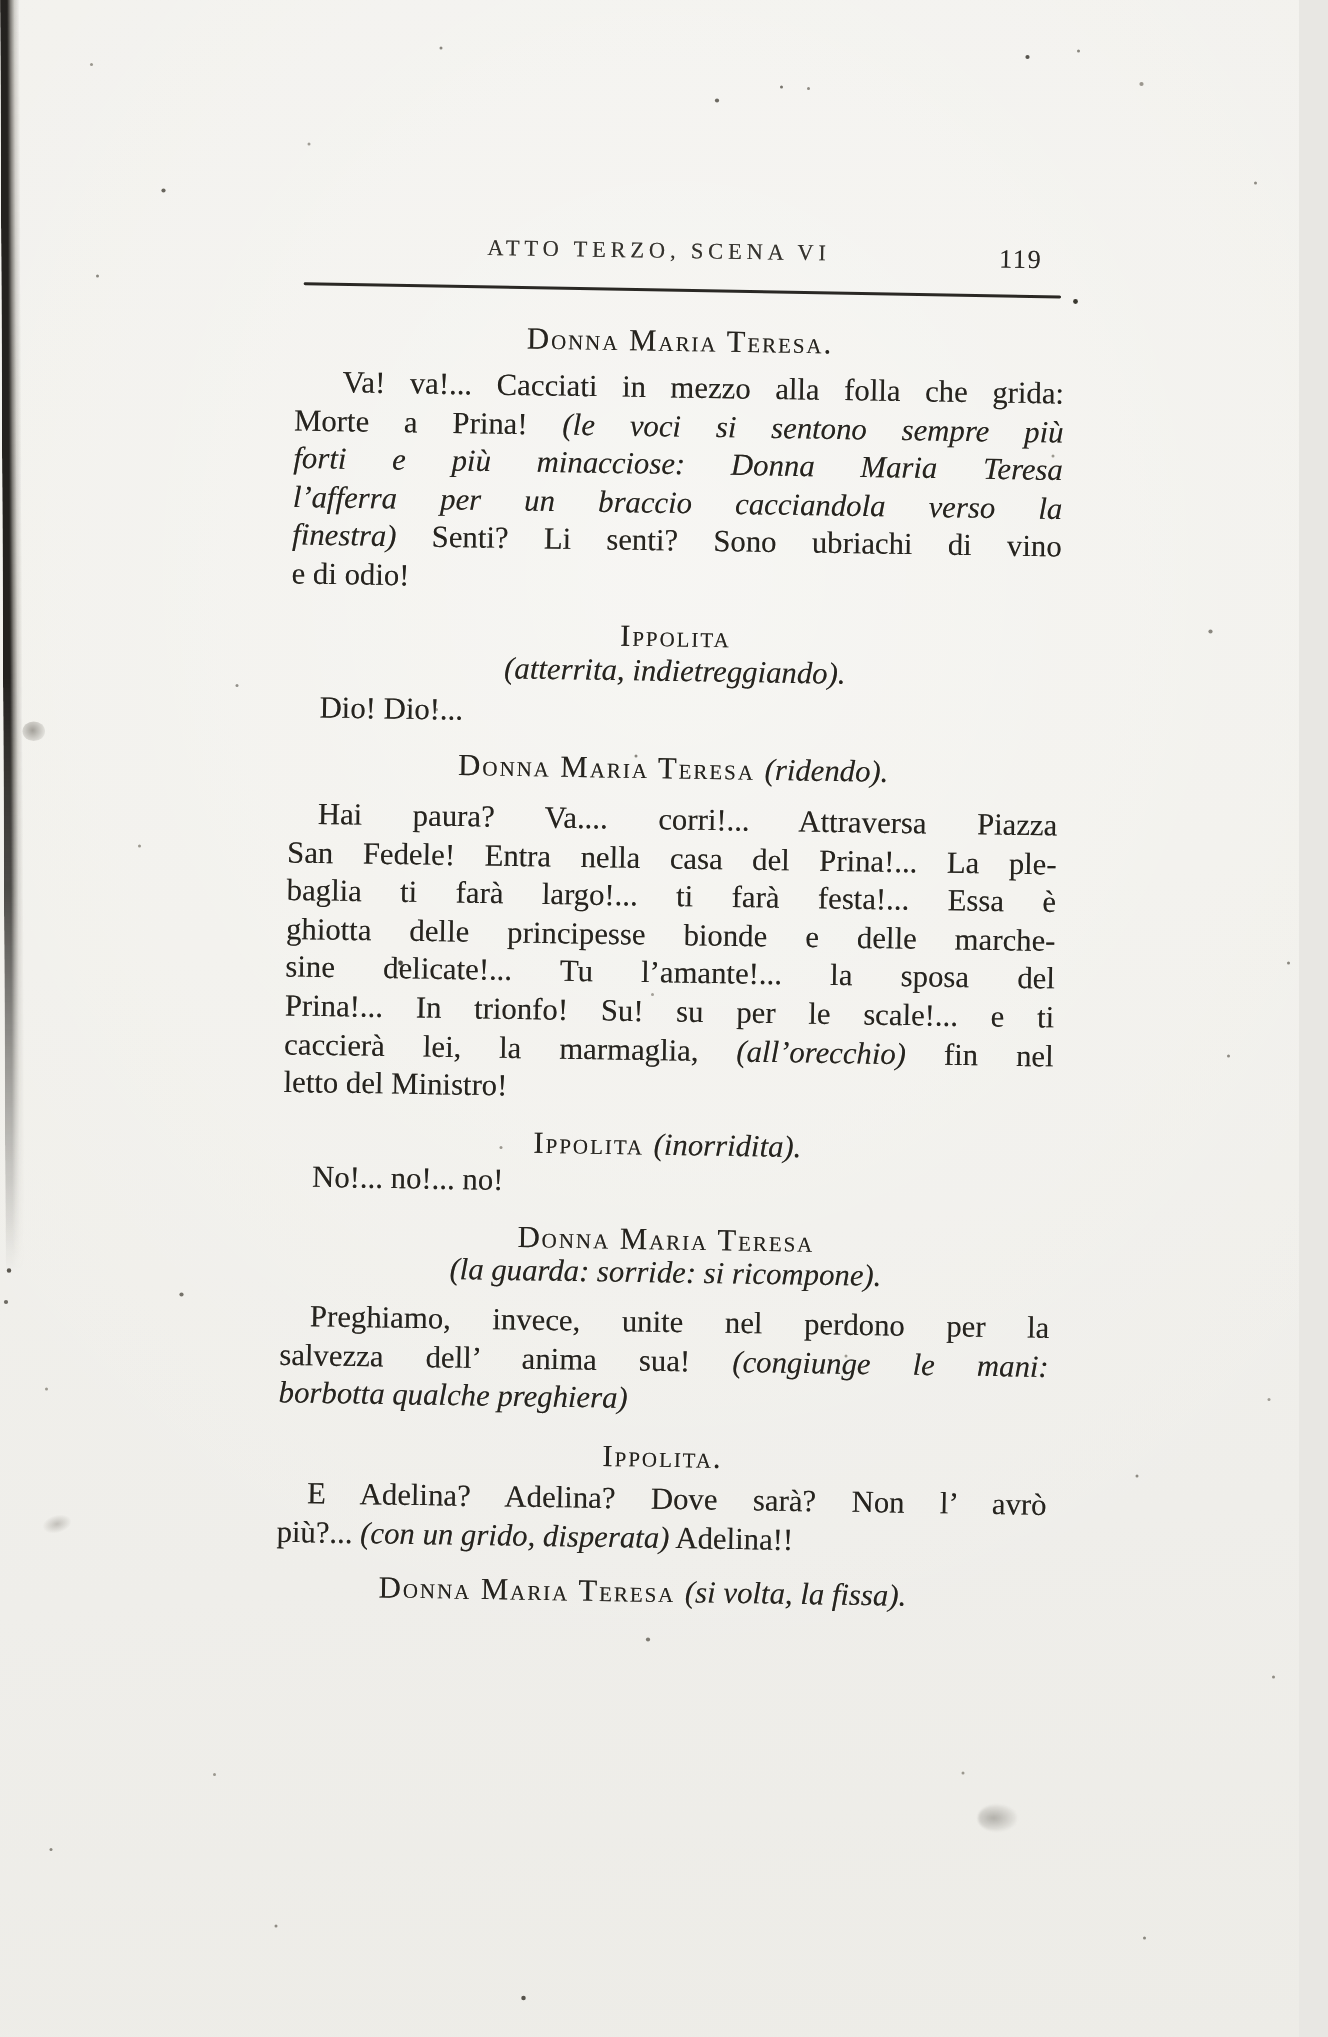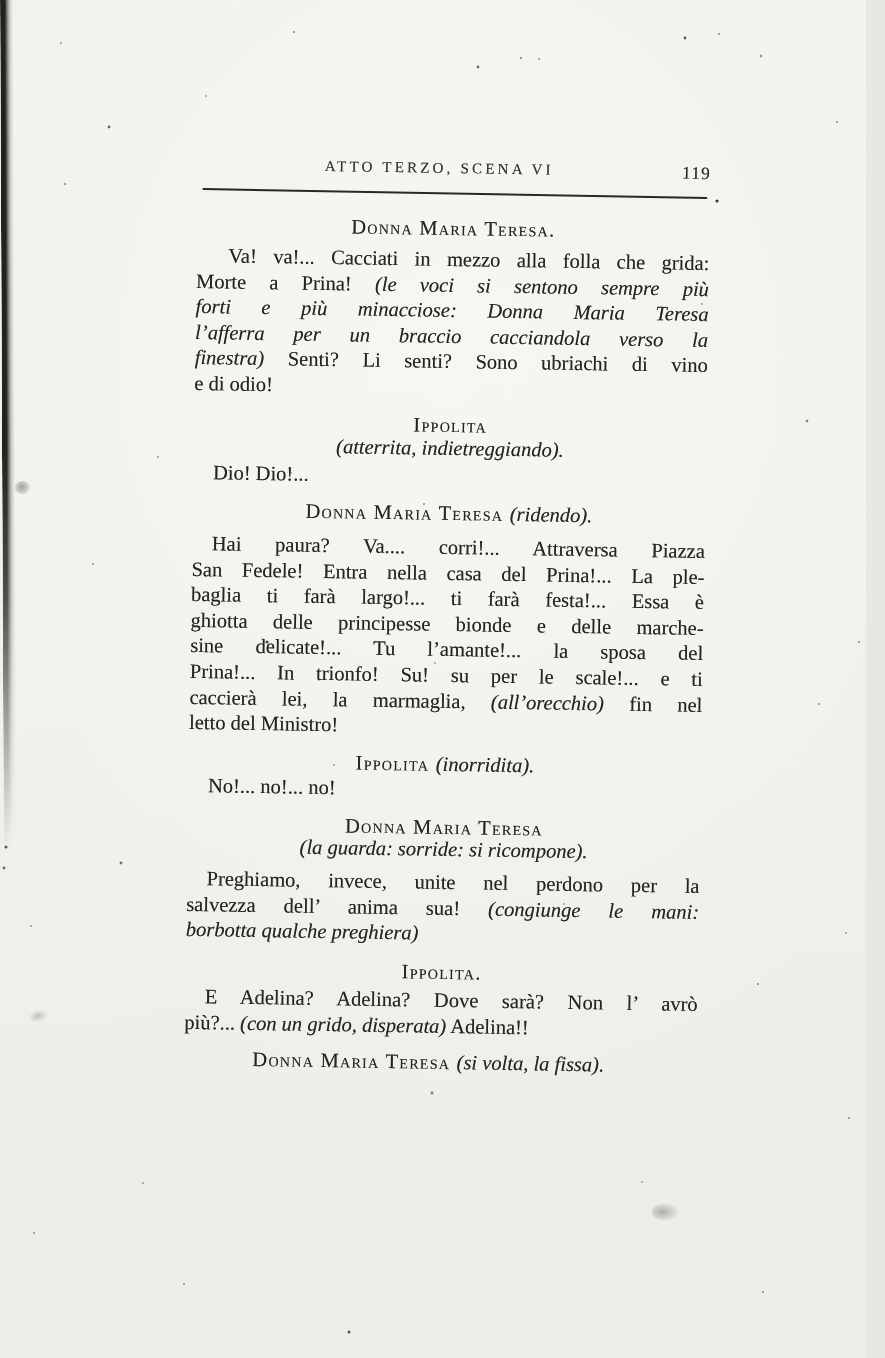--- a/index.html
+++ b/index.html
@@ -53,21 +53,21 @@
   .column{
     position:absolute;left:198px;top:155px;width:513px;height:1000px;
     transform:rotate(0.9deg);transform-origin:0 0;
     color:#26241f;
     text-shadow:0 0 .4px rgba(40,36,30,.5);
   }
   .running-title{
     position:absolute;top:1px;left:0;right:30px;text-align:center;
     font-size:15px;letter-spacing:3.2px;color:#35332e;white-space:nowrap;
   }
-  .page-number{position:absolute;top:0;right:0;font-size:17.5px;letter-spacing:1px;color:#2b2925;}
+  .page-number{position:absolute;top:0;right:16px;font-size:17.5px;letter-spacing:1px;color:#2b2925;}
   .rule{position:absolute;top:33px;left:5px;width:505px;height:1.7px;background:#2a2824;
     transform:rotate(0.12deg);transform-origin:0 0;border-radius:1px;}
 
   .speaker{position:absolute;left:0;right:0;text-align:center;font-size:20.5px;line-height:24px;white-space:nowrap;}
   .sc{font-variant:small-caps;letter-spacing:1.3px;}
   .it{font-style:italic;}
   .dir{position:absolute;left:0;right:0;text-align:center;font-style:italic;font-size:20.5px;line-height:24px;white-space:nowrap;}
 
   .para{position:absolute;left:0;width:513px;font-size:20.5px;}
   .l{height:25.6px;line-height:25.6px;text-align:left;}

